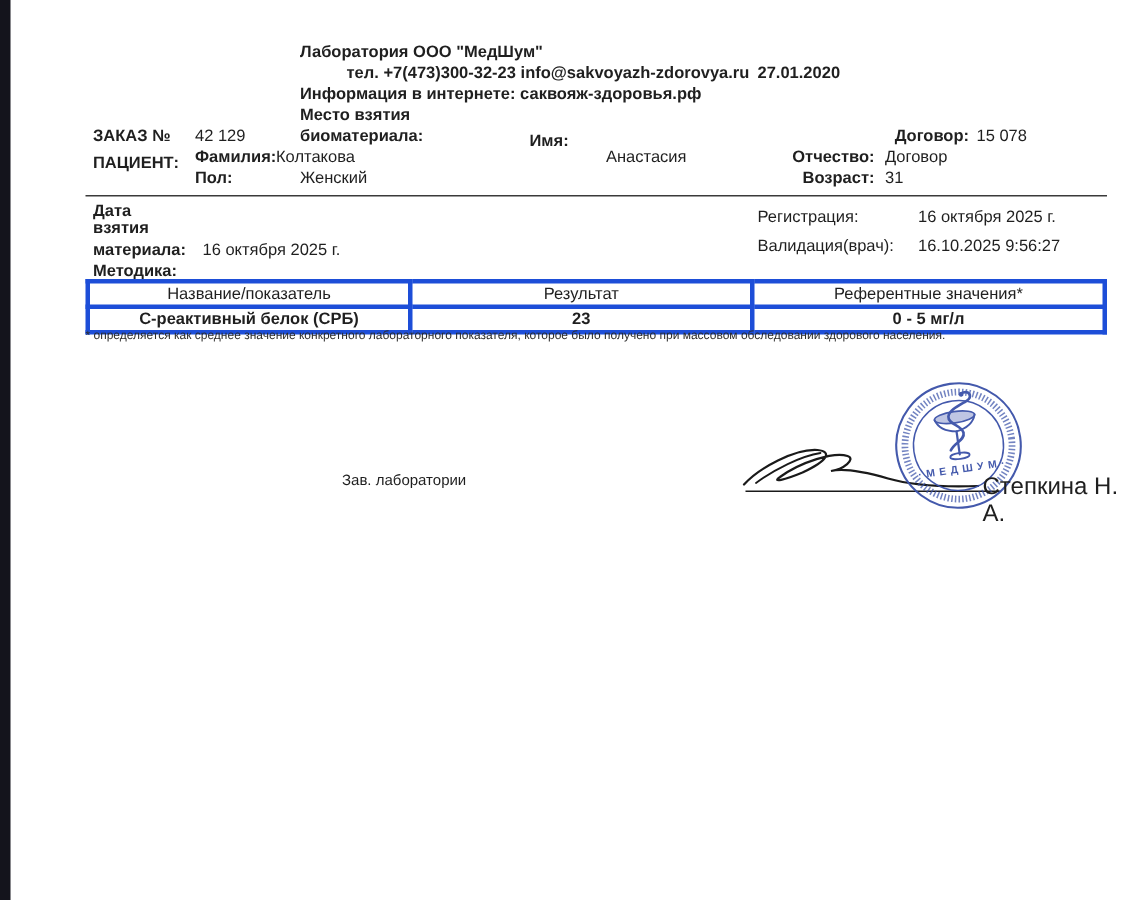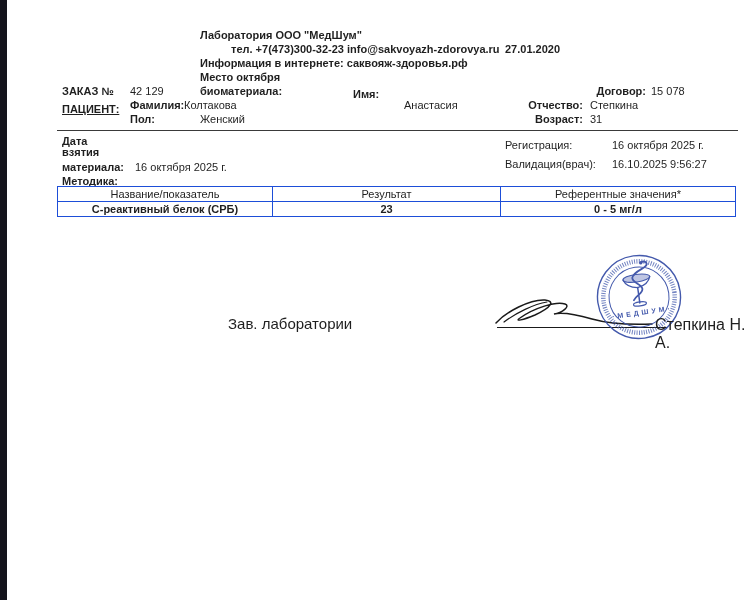--- a/index.html
+++ b/index.html
@@ -13,55 +13,55 @@
   .abs{position:absolute;white-space:nowrap;}
   .b{font-weight:bold;}
   .r{text-align:right;}
   .hr{position:absolute;height:0;border-top:1.4px solid #3a3a3a;}
   table.results{
     position:absolute;left:57px;top:186px;width:678px;
     border-collapse:collapse;table-layout:fixed;
     font-size:11px;color:#1f1f1f;
   }
   table.results td{
-    border:1px solid #1d4ed8;text-align:center;vertical-align:middle;
+    border:3px solid #1d4ed8;text-align:center;vertical-align:middle;
     height:14px;padding:0 2px;overflow:hidden;white-space:nowrap;
   }
   .footnote{position:absolute;left:57px;top:219px;font-size:8px;color:#2b2b2b;white-space:nowrap;}
   .sig-line{position:absolute;left:497px;top:327px;width:170px;height:0;border-top:1.3px solid #1a1a1a;}
   .sig-svg{position:absolute;left:490px;top:292px;}
   .stamp-wrap{position:absolute;left:595px;top:253px;width:88px;height:88px;transform:rotate(-8deg);opacity:.95;}
   .signer{position:absolute;left:655px;top:316px;font-size:16px;color:#1f1f1f;}
-  .role{position:absolute;left:228px;top:315px;font-size:15px;color:#1f1f1f;}
+  .role{position:absolute;left:228px;top:315px;font-size:10px;color:#1f1f1f;}
 </style>
 </head>
 <body>
 
 <div class="screen">
   <div class="edge-bar"></div>
 
   <div class="abs b" style="left:200px;top:29px;">Лаборатория ООО "МедШум"</div>
   <div class="abs b" style="left:200px;top:43px;margin-left:31px;">тел. +7(473)300-32-23 info@sakvoyazh-zdorovya.ru</div>
   <div class="abs b" style="left:200px;top:57px;">Информация в интернете: саквояж-здоровья.рф</div>
   <div class="abs b" style="left:505px;top:43px;">27.01.2020</div>
 
-  <div class="abs b" style="left:200px;top:71px;">Место октября</div>
+  <div class="abs b" style="left:200px;top:71px;">Место взятия</div>
   <div class="abs b" style="left:62px;top:85px;">ЗАКАЗ №</div>
   <div class="abs" style="left:130px;top:85px;">42 129</div>
   <div class="abs b" style="left:200px;top:85px;">биоматериала:</div>
   <div class="abs b r" style="left:520px;top:85px;width:126px;">Договор:</div>
   <div class="abs" style="left:651px;top:85px;">15 078</div>
 
-  <div class="abs b" style="left:62px;top:103px;text-decoration:underline;">ПАЦИЕНТ:</div>
+  <div class="abs b" style="left:62px;top:103px;">ПАЦИЕНТ:</div>
   <div class="abs b" style="left:130px;top:99px;">Фамилия:</div>
   <div class="abs" style="left:184px;top:99px;">Колтакова</div>
   <div class="abs b" style="left:353px;top:88px;">Имя:</div>
   <div class="abs" style="left:404px;top:99px;">Анастасия</div>
   <div class="abs b r" style="left:450px;top:99px;width:133px;">Отчество:</div>
-  <div class="abs" style="left:590px;top:99px;">Степкина</div>
+  <div class="abs" style="left:590px;top:99px;">Договор</div>
   <div class="abs b" style="left:130px;top:113px;text-align:center;">Пол:</div>
   <div class="abs" style="left:200px;top:113px;">Женский</div>
   <div class="abs b r" style="left:450px;top:113px;width:133px;">Возраст:</div>
   <div class="abs" style="left:590px;top:113px;">31</div>
 
   <div class="hr" style="left:57px;top:130px;width:681px;"></div>
 
   <div class="abs b" style="left:62px;top:135px;">Дата</div>
   <div class="abs b" style="left:62px;top:146px;">взятия</div>
   <div class="abs b" style="left:62px;top:161px;">материала:</div>
@@ -85,20 +85,21 @@
       <td>Референтные значения*</td>
     </tr>
     <tr class="b">
       <td>С-реактивный белок (СРБ)</td>
       <td>23</td>
       <td>0 - 5 мг/л</td>
     </tr>
   </tbody>
     </table>
 
+  <div class="footnote">* определяется как среднее значение конкретного лабораторного показателя, которое было получено при массовом обследовании здорового населения.</div>
 
   <div class="role">Зав. лаборатории</div>
   <div class="sig-line"></div>
 
   <svg class="sig-svg" width="185" height="38" viewBox="0 0 185 38">
     <path d="M6,31 C16,20 40,7 55,8 C65,9 62,15 45,23 C33,28 24,30 30,26 C44,16 66,9 75,12 C81,14 72,21 64,22 C72,20 88,23 102,27 C116,31 135,33 162,32" fill="none" stroke-width="1.5" stroke-linecap="round" stroke="#1a1a1a"></path>
     <path d="M14,30 C26,21 44,12 57,10" fill="none" stroke-width="1.2" stroke-linecap="round" stroke="#1a1a1a"></path>
   </svg>
 
   <div class="stamp-wrap">

